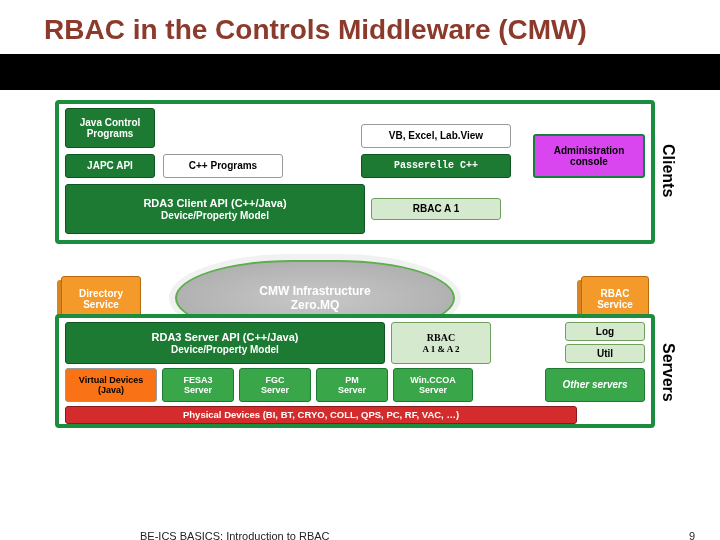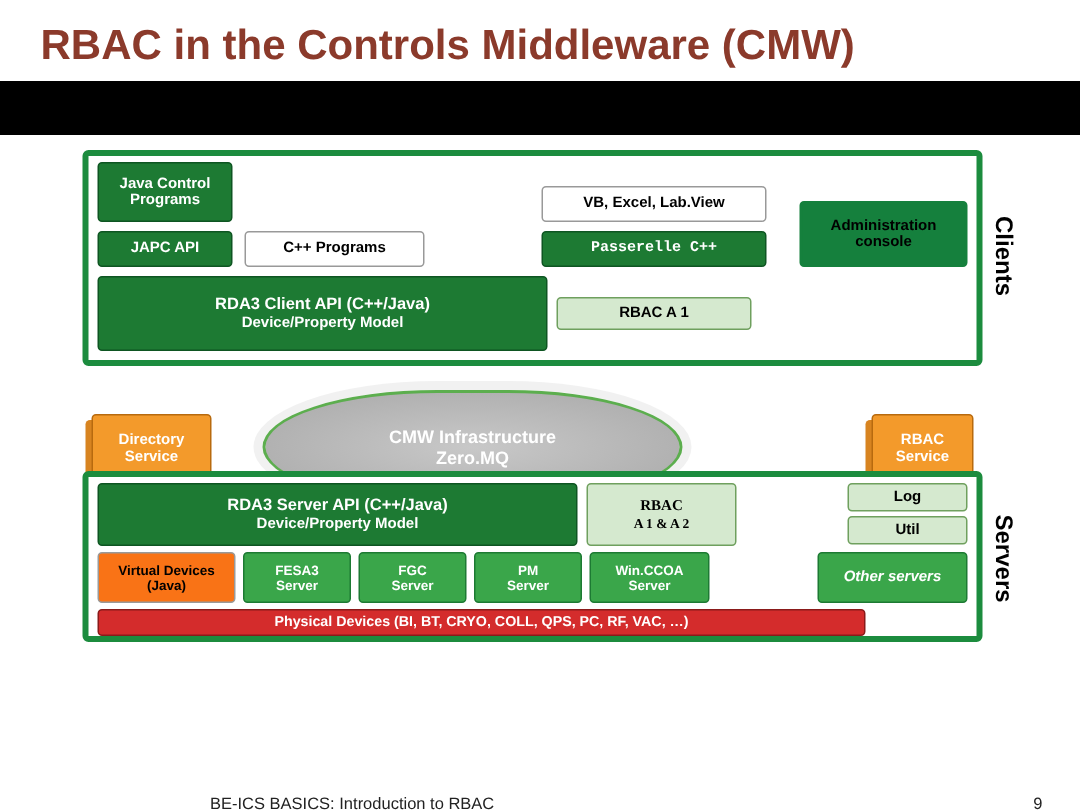--- a/index.html
+++ b/index.html
@@ -7,21 +7,21 @@
     width: 720px; height: 540px;
     font-family: "Segoe UI", Arial, sans-serif;
     background: #fff;
     position: relative;
     overflow: hidden;
   }
   .title {
     font-size: 28px;
     font-weight: 700;
     color: #8b3a2b;
-    padding: 14px 0 8px 27px;
+    padding: 14px 0 8px 44px;
   }
   .black-band {
     background: #000;
     width: 100%;
     height: 36px;
   }
   .diagram {
     position: absolute;
     top: 100px;
     left: 55px;
@@ -66,21 +66,21 @@
   .green  { background: #3aa64a; border: 1px solid #1d7a33; }
   .orange { background: #f39a2b; border: 1px solid #b86a0e; box-shadow: -4px 4px 0 #d88420; }
   .red    { background: #d42c2c; border: 1px solid #8a1a1a; color: #fff; }
 
   
   .b-jcp  { left: 6px;  top: 4px;  width: 90px; height: 40px; }
   .b-japc { left: 6px;  top: 50px; width: 90px; height: 24px; }
   .b-cpp  { left: 104px;top: 50px; width: 120px; height: 24px; background:#fff; color:#000; border:1px solid #999; }
   .b-vb   { left: 302px;top: 20px; width: 150px; height: 24px; background:#fff; color:#000; border:1px solid #999; }
   .b-pass { left: 302px;top: 50px; width: 150px; height: 24px; font-family: Liberation Mono, monospace; }
-  .b-admin{ right: 6px; top: 30px; width: 112px; height: 44px; background:#15803d; color:#000; border:2px solid #15803d; }
+  .b-admin{ right: 6px; top: 30px; width: 112px; height: 44px; background:#d946ef; color:#000; border:2px solid #15803d; }
   .b-rda3c{ left: 6px;  top: 80px; width: 300px; height: 50px; }
   .b-rbacA1 { left: 312px; top: 94px; width: 130px; height: 22px; background:#d5e9cf; color:#000; border:1px solid #6fa05e; }
 
   
   .mid-dir { left: 6px; top: 176px; width: 80px; height: 46px; }
   .mid-cloud {
     position: absolute;
     left: 120px; top: 160px; width: 280px; height: 76px;
     background: radial-gradient(ellipse at center, #c8c8c8 0%, #a8a8a8 100%);
     border: 2px solid #5cae4e;

